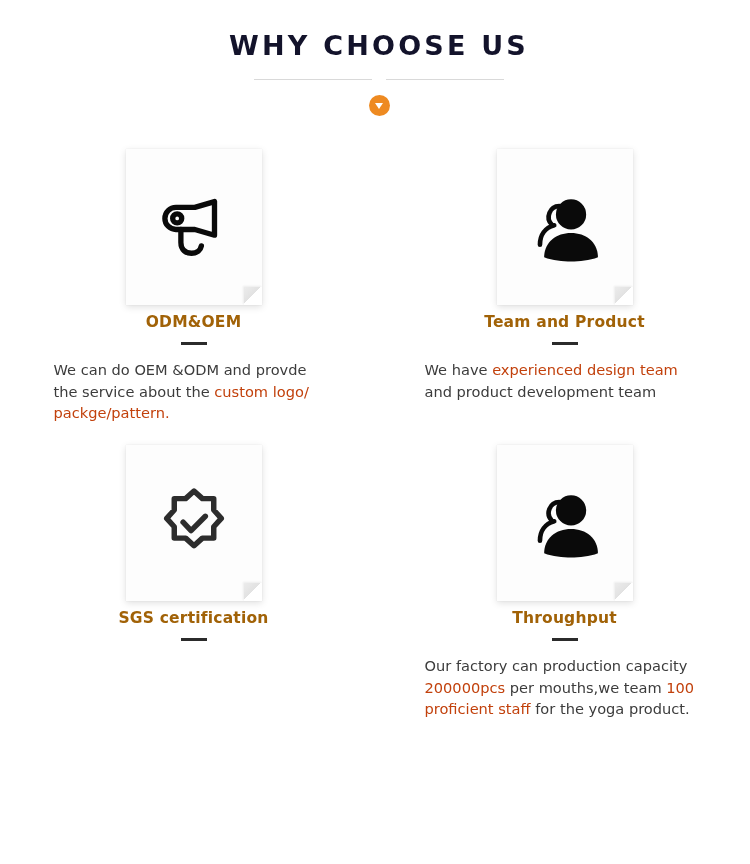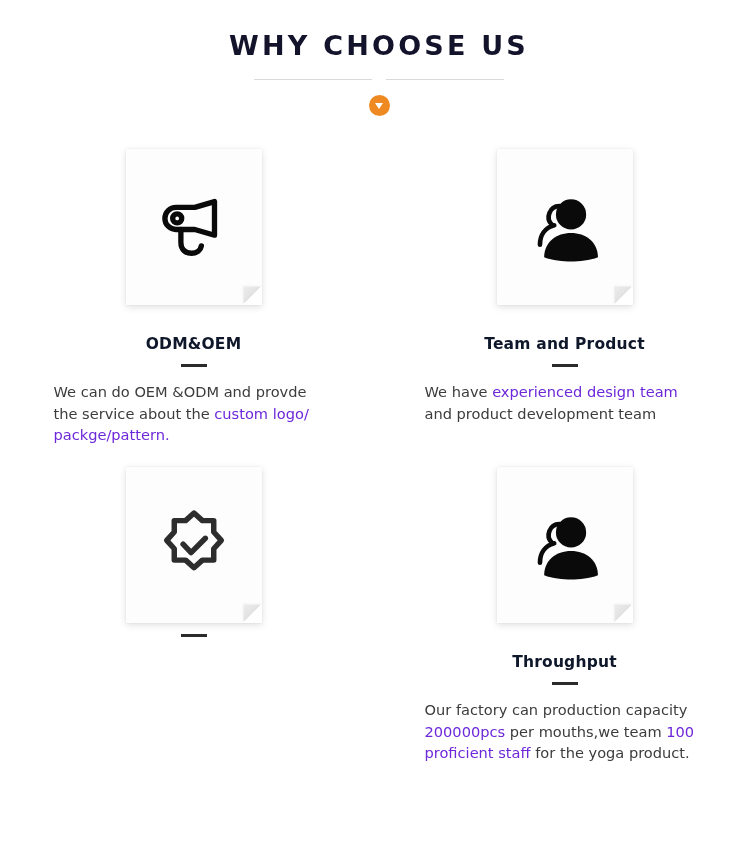--- a/index.html
+++ b/index.html
@@ -68,41 +68,41 @@
     background:linear-gradient(135deg, #ececec 0%, #e2e2e2 45%, #ffffff 46%, #ffffff 100%);
     box-shadow:-1px -1px 2px rgba(0,0,0,0.07);
   }
   .card-icon { width:86px; height:86px; display:block; }
   .card-icon.dryer { width:82px; height:82px; }
   .card-icon.badge-check { width:84px; height:84px; }
   .card-icon.users { width:84px; height:84px; margin-left:2px; }
 
   
   .heading {
-    margin-top:30px;
+    margin-top:8px;
     font-size:15.5px;
     font-weight:700;
-    color:#0f172a;
+    color:#a16207;
     letter-spacing:0.2px;
     text-align:center;
   }
   .divider {
     width:26px; height:3px;
     background:#2b2b2b;
     margin:11px auto 0;
   }
   .body-text {
     margin-top:14px;
     width:280px;
     font-size:14.6px;
     line-height:1.46;
     color:#3c3c3c;
     text-align:left;
   }
-  .hl { color:#6d28d9; }
+  .hl { color:#c2410c; }
 </style>
 </head>
 <body>
 
 <div class="page">
 
   <div class="header">
     <div class="main-title">WHY CHOOSE US</div>
 
     <div class="subtitle-row">
@@ -152,20 +152,21 @@
 
     <div class="cell">
       <div class="card">
         <svg class="card-icon badge-check" viewBox="0 0 100 100">
           <g fill="none" stroke="#2d2d2d" stroke-width="6.5" stroke-linecap="round" stroke-linejoin="round">
             <path d="M50 12 l10 9 h13.5 v13.5 l9 10 l-9 10 v13.5 h-13.5 l-10 9 l-10 -9 h-13.5 v-13.5 l-9 -10 l9 -10 v-13.5 h13.5 z"></path>
             <path d="M37 49 l9.5 10 l17 -17"></path>
           </g>
         </svg>
       </div>
+      <div class="heading">SGS certification</div>
       <div class="divider"></div>
     </div>
 
     <div class="cell">
       <div class="card">
         <svg class="card-icon users" viewBox="0 0 100 100">
           <g fill="none" stroke="#0a0a0a" stroke-width="5.5" stroke-linecap="round">
             <path d="M42 25 a13 13 0 0 0 -9 22"></path>
             <path d="M36 48 c-11 3 -17 12 -17 23"></path>
           </g>

